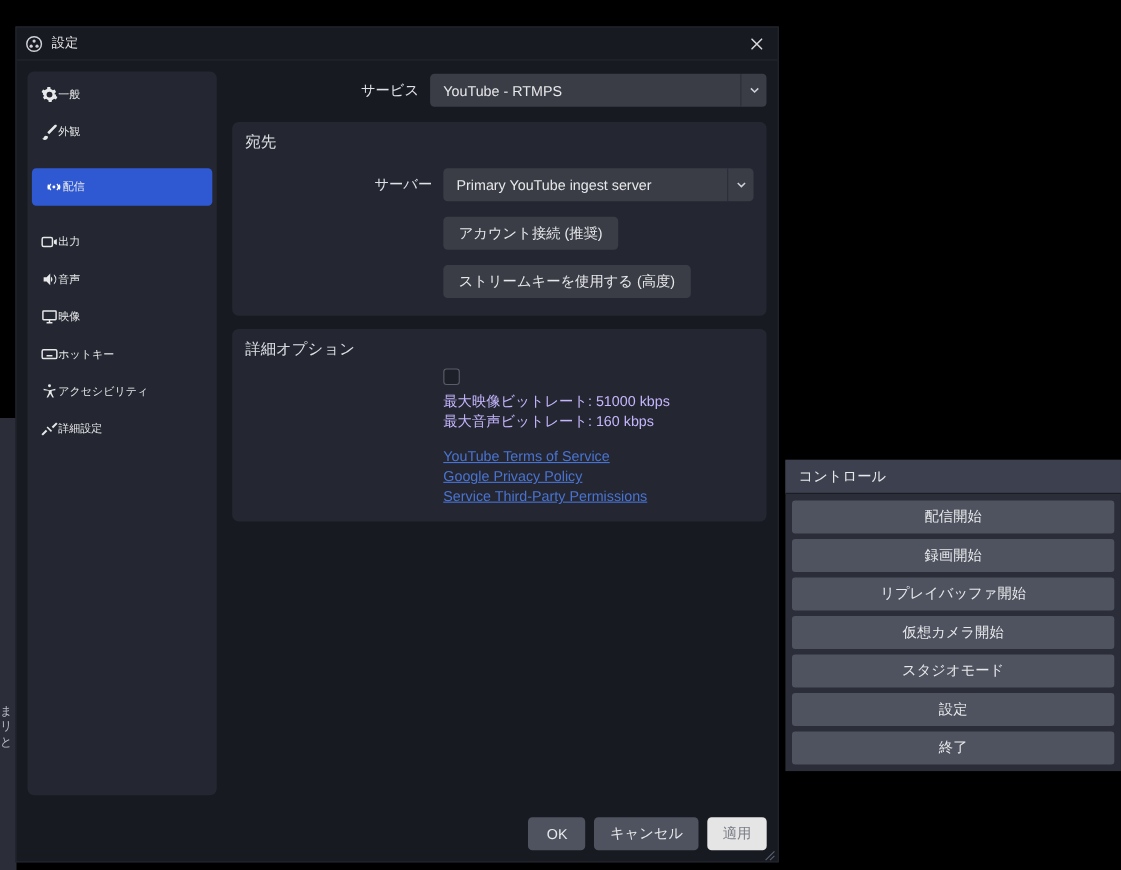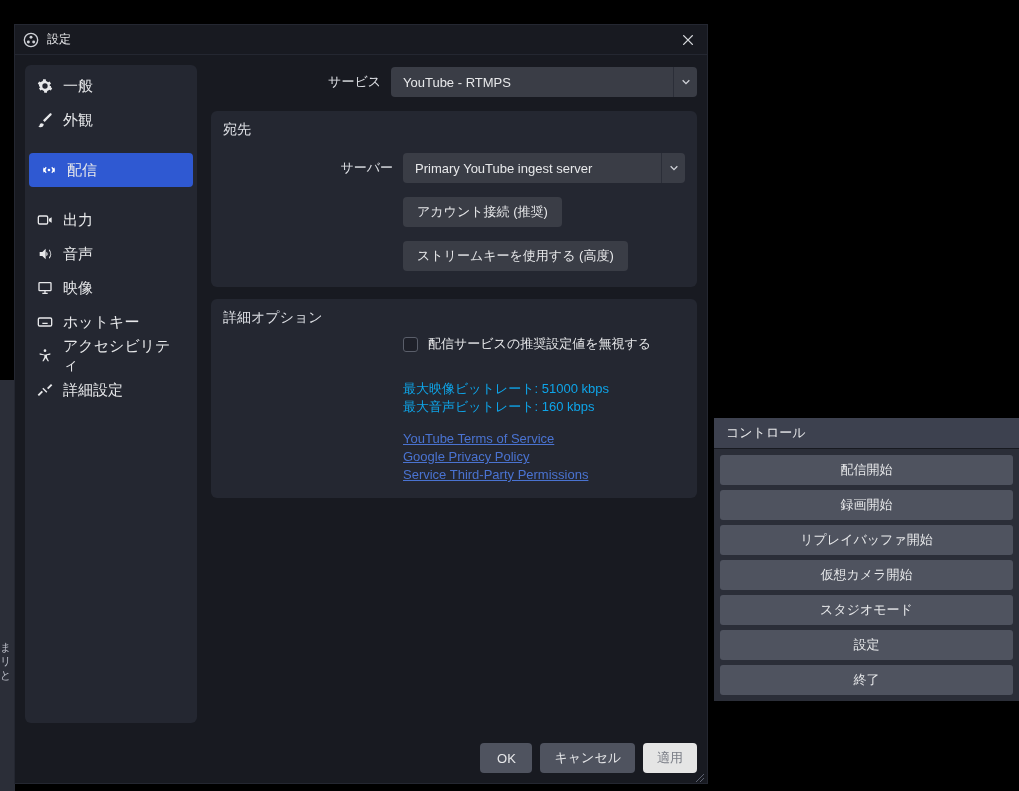--- a/index.html
+++ b/index.html
@@ -93,24 +93,23 @@
   
   .sidebar {
     width: 172px;
     background: #242731;
     border-radius: 6px;
     padding: 4px 0;
   }
   .nav-item {
     display: flex;
     align-items: center;
-    gap: 10px;
     height: 34px;
     padding: 0 12px;
-    font-size: 15px;
+    font-size: 10px;
     cursor: pointer;
   }
   .nav-item.active {
     background: #2f59d2;
     border-radius: 4px;
     margin: 16px 4px;
   }
   .nav-icon {
     width: 16px; height: 16px; display:inline-flex;align-items:center;justify-content:center;
     flex: 0 0 16px;
@@ -192,24 +191,24 @@
     gap: 10px;
     margin-left: 180px;
     margin-top: 8px;
   }
   .checkbox {
     width: 15px; height: 15px; border: 1px solid #5a5e6a; border-radius: 3px;
     background: #1e2029;
   }
   .static-block {
     margin-left: 180px;
-    margin-top: 27px;
+    margin-top: 6px;
     font-size: 13px;
     line-height: 18px;
-    color: #0ea5e9;
+    color: #c4b5fd;
   }
   .link-block {
     margin-left: 180px;
     margin-top: 14px;
     font-size: 13px;
     line-height: 18px;
   }
   .link-block a {
     color: #4a73d1;
     text-decoration: underline;
@@ -409,21 +408,20 @@
             <button class="btn">ストリームキーを使用する (高度)</button>
           </div>
         </div>
       </div>
 
       <div class="panel">
         <div class="panel-title">詳細オプション</div>
 
         <div class="checkbox-row">
           <span class="checkbox"></span>
-          <span>配信サービスの推奨設定値を無視する</span>
         </div>
 
         <div class="static-block">
           <div>最大映像ビットレート: 51000 kbps</div>
           <div>最大音声ビットレート: 160 kbps</div>
         </div>
 
         <div class="link-block">
           <a>YouTube Terms of Service</a><br>
           <a>Google Privacy Policy</a><br>

